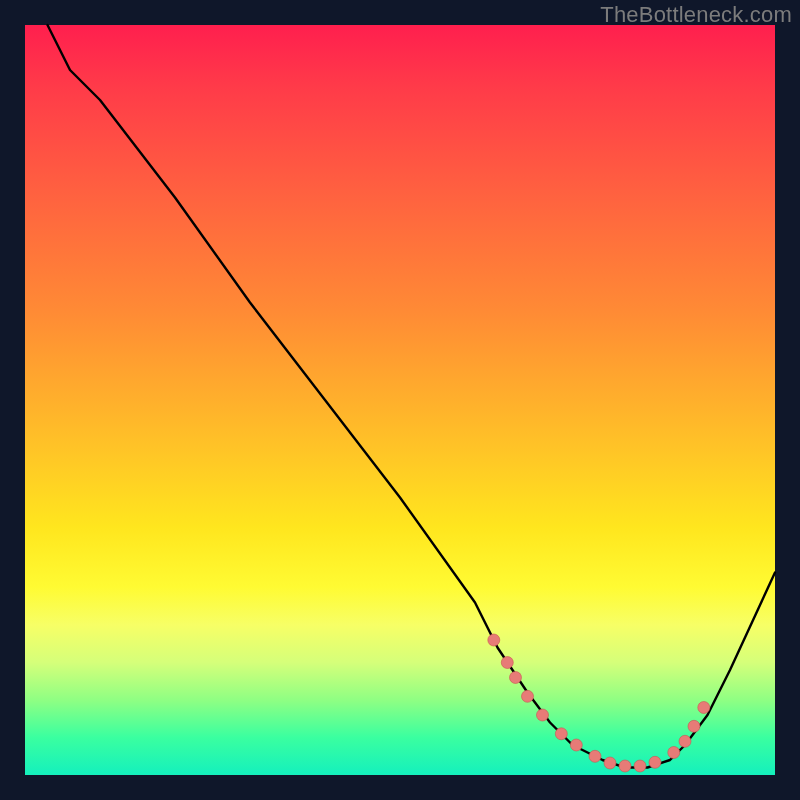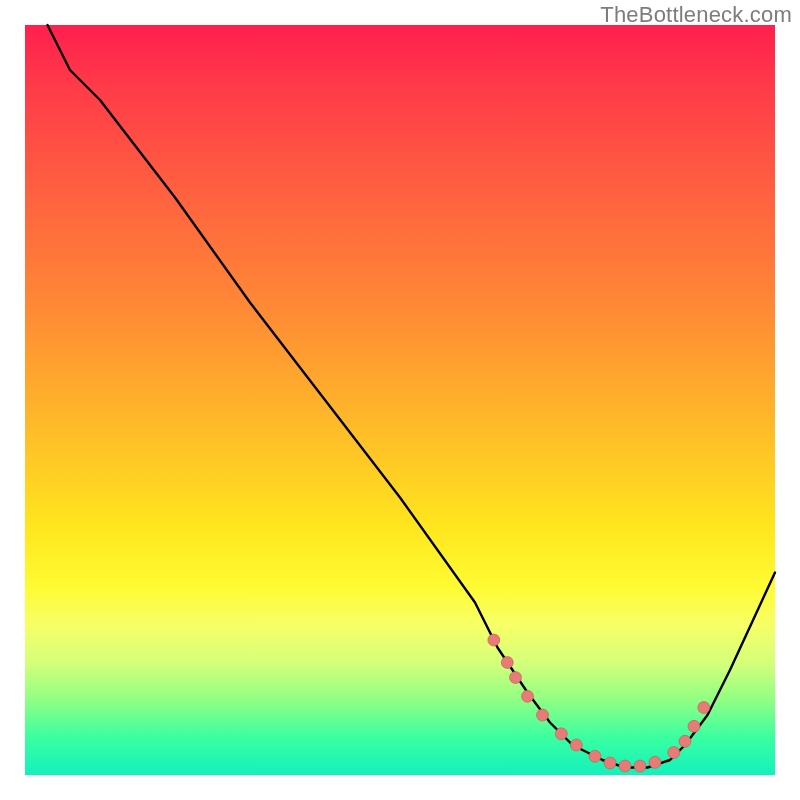--- a/index.html
+++ b/index.html
@@ -8,21 +8,21 @@
     width: 800px;
     height: 800px;
     background: #000;
     font-family: Arial, Helvetica, sans-serif;
     overflow: hidden;
   }
   .stage {
     position: relative;
     width: 800px;
     height: 800px;
-    background: #ffffff;
+    background: #0f172a;
   }
   .watermark {
     position: absolute;
     top: 2px;
     right: 8px;
     color: #7c7c7c;
     font-size: 22px;
     font-weight: 500;
     letter-spacing: 0.2px;
     user-select: none;

